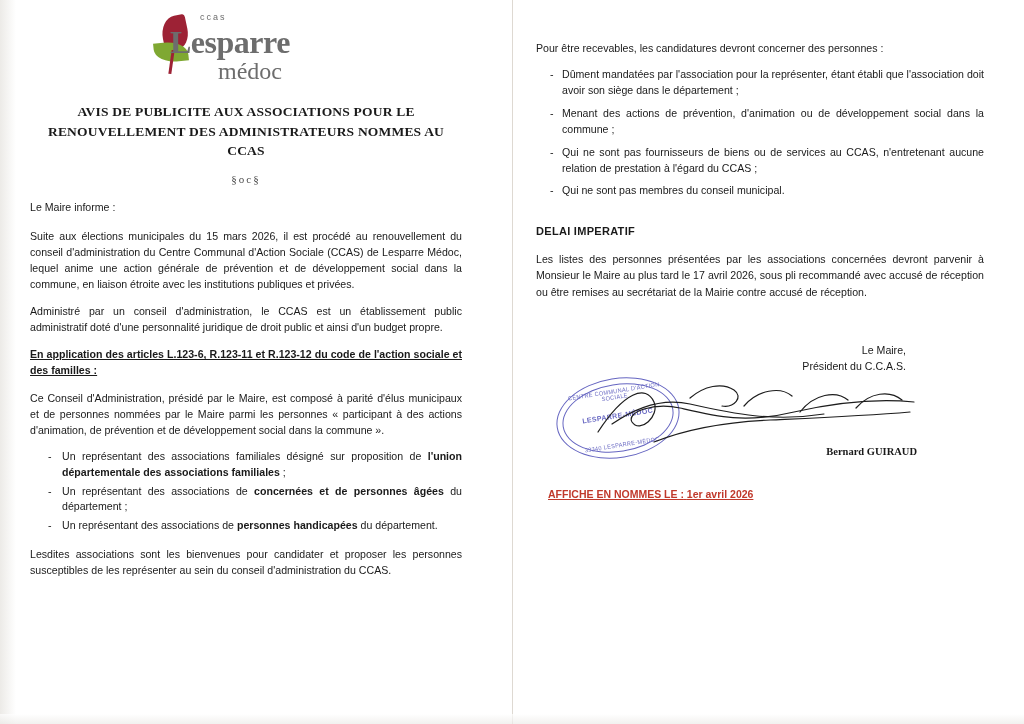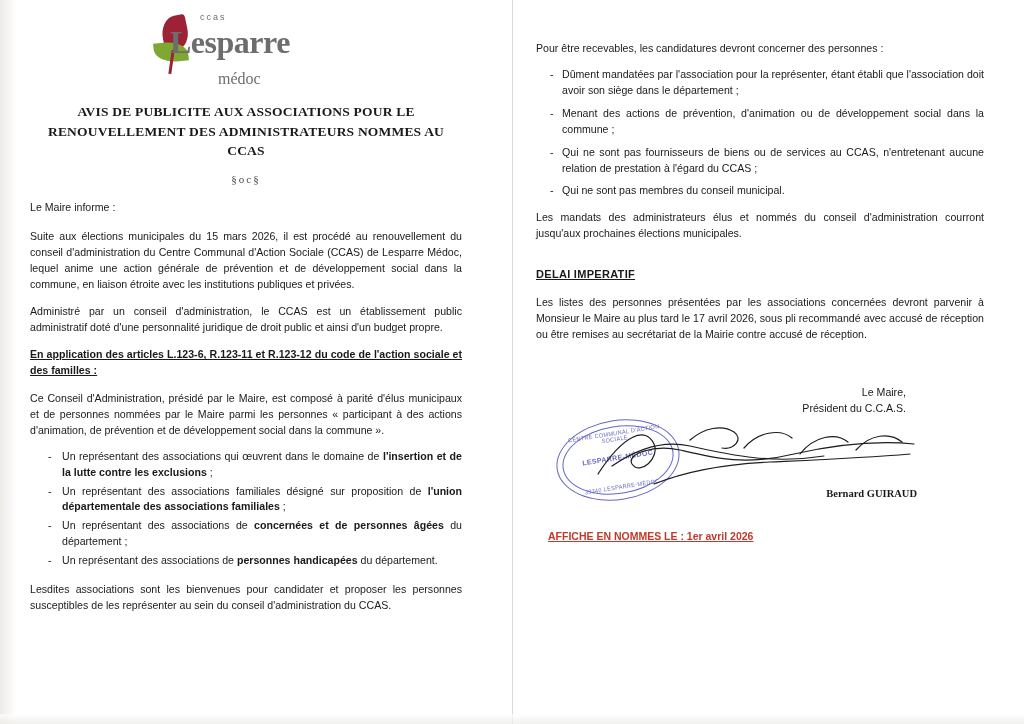--- a/index.html
+++ b/index.html
@@ -85,24 +85,24 @@
     top: 14px;
     left: 24px;
     font-family: "Liberation Serif", serif;
     font-size: 32px;
     font-weight: bold;
     letter-spacing: -.5px;
     color: #6d6d6d;
   }
   .logo .medoc {
     position: absolute;
-    top: 60px;
+    top: 48px;
     left: 72px;
     font-family: "Liberation Serif", serif;
-    font-size: 16px;
+    font-size: 24px;
     color: #6d6d6d;
   }
   .logo .mark {
     position: absolute;
     left: 6px;
     top: 6px;
     width: 58px;
     height: 62px;
   }
   .logo .mark .leaf-red {
@@ -219,21 +219,20 @@
   .dash-list li::before {
     content: "-";
     position: absolute;
     left: 0;
     top: 0;
   }
   h3.section {
     font-family: "Liberation Sans", sans-serif;
     font-size: 11px;
     font-weight: bold;
-    text-decoration: underline;
     margin: 26px 0 14px 0;
     letter-spacing: .3px;
   }
 
   
   .sign-block {
     margin-top: 42px;
     position: relative;
     height: 150px;
   }
@@ -343,23 +342,20 @@
 
 
     <p class="lead">Le Maire informe :</p>
     <p>Suite aux élections municipales du 15 mars 2026, il est procédé au renouvellement du conseil d'administration du Centre Communal d'Action Sociale (CCAS) de Lesparre Médoc, lequel anime une action générale de prévention et de développement social dans la commune, en liaison étroite avec les institutions publiques et privées.</p>
     <p>Administré par un conseil d'administration, le CCAS est un établissement public administratif doté d'une personnalité juridique de droit public et ainsi d'un budget propre.</p>
     <p class="underline-bold">En application des articles L.123-6, R.123-11 et R.123-12 du code de l'action sociale et des familles :</p>
     <p>Ce Conseil d'Administration, présidé par le Maire, est composé à parité d'élus municipaux et de personnes nommées par le Maire parmi les personnes « participant à des actions d'animation, de prévention et de développement social dans la commune ».</p>
 
     <ul class="reqs">
       <li>
-        <span>Un représentant des associations qui œuvrent dans le domaine de </span><span class="b">l'insertion et de la lutte contre les exclusions</span><span> ;</span>
-      </li>
-      <li>
         <span>Un représentant des associations familiales désigné sur proposition de </span><span class="b">l'union départementale des associations familiales</span><span> ;</span>
       </li>
       <li>
         <span>Un représentant des associations de </span><span class="b">concernées et de personnes âgées</span><span> du département ;</span>
       </li>
       <li>
         <span>Un représentant des associations de </span><span class="b">personnes handicapées</span><span> du département.</span>
       </li>
     </ul>
 
@@ -371,21 +367,20 @@
 
     <p>Pour être recevables, les candidatures devront concerner des personnes :</p>
 
     <ul class="dash-list">
       <li>Dûment mandatées par l'association pour la représenter, étant établi que l'association doit avoir son siège dans le département ;</li>
       <li>Menant des actions de prévention, d'animation ou de développement social dans la commune ;</li>
       <li>Qui ne sont pas fournisseurs de biens ou de services au CCAS, n'entretenant aucune relation de prestation à l'égard du CCAS ;</li>
       <li>Qui ne sont pas membres du conseil municipal.</li>
     </ul>
 
-    <p>Les mandats des administrateurs élus et nommés du conseil d'administration courront jusqu'aux prochaines élections municipales.</p>
 
     <h3 class="section">DELAI IMPERATIF</h3>
 
     <p>Les listes des personnes présentées par les associations concernées devront parvenir à Monsieur le Maire au plus tard le 17 avril 2026, sous pli recommandé avec accusé de réception ou être remises au secrétariat de la Mairie contre accusé de réception.</p>
 
     <div class="sign-block">
       <div class="sign-lines">
         <div>Le Maire,</div>
         <div>Président du C.C.A.S.</div>
       </div>

